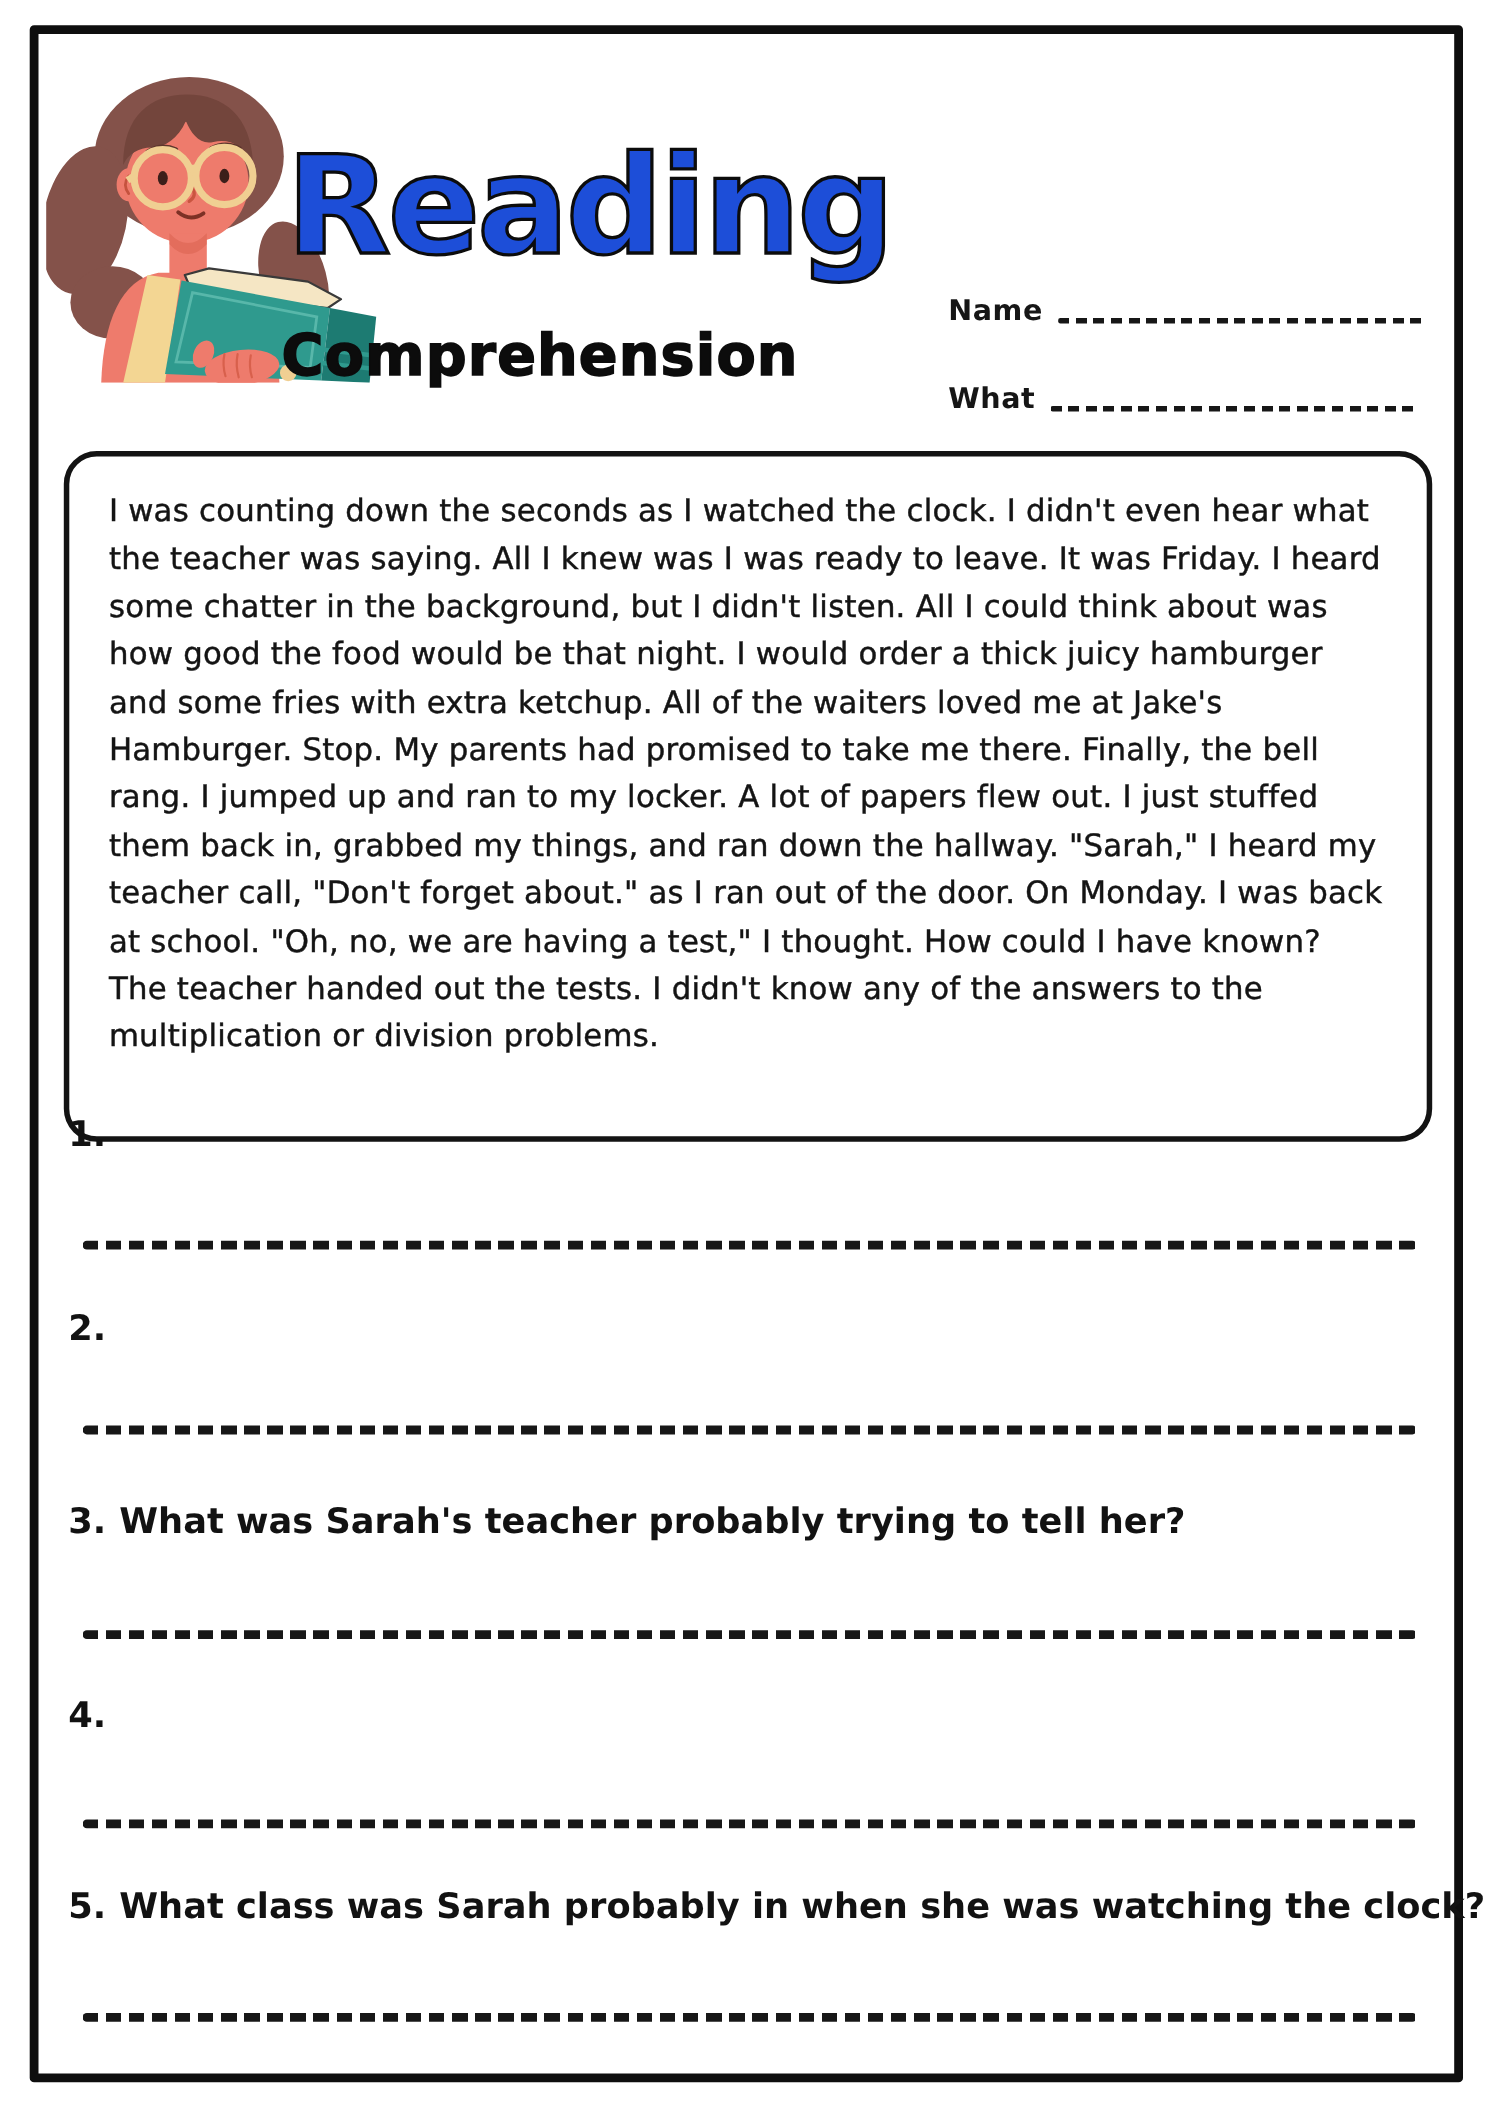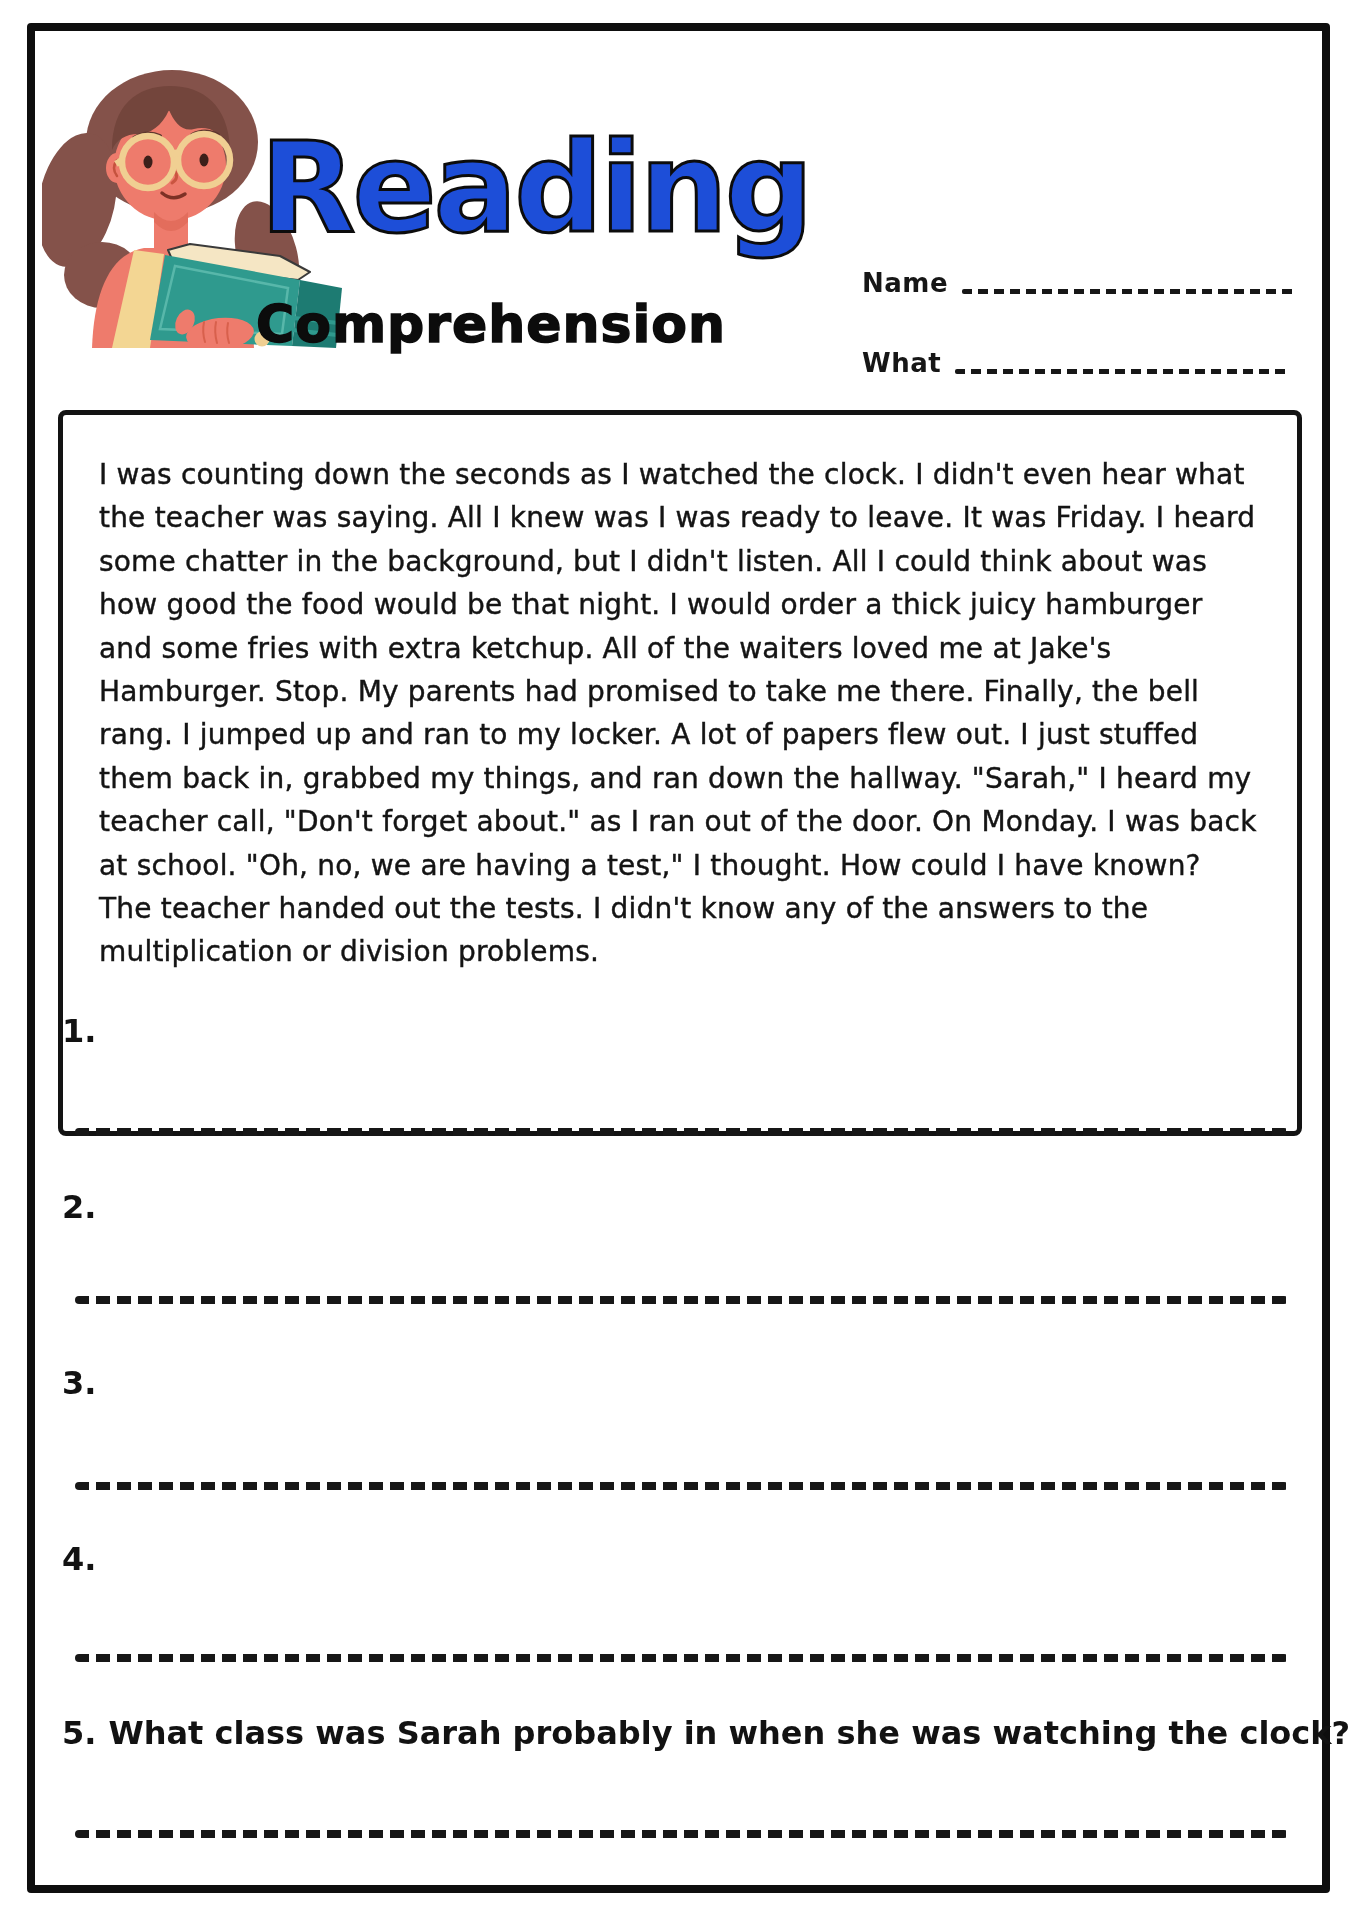--- a/index.html
+++ b/index.html
@@ -20,22 +20,22 @@
     position:absolute;left:256px;top:294px;font-size:52px;font-weight:bold;
     letter-spacing:1px;color:#0c0c0c;-webkit-text-stroke:1.5px #0c0c0c;white-space:nowrap;
   }
   .field-row{position:absolute;left:862px;display:flex;align-items:flex-end;gap:14px;}
   .field-row .label{font-size:26px;font-weight:bold;letter-spacing:.5px;}
   .blank-small{
     width:332px;height:5px;margin-bottom:4px;border-radius:2px;
     background:repeating-linear-gradient(90deg,#171717 0 10px,transparent 10px 16px);
   }
   .passage-box{
-    position:absolute;left:58px;top:410px;width:1244px;height:726px;box-sizing:border-box;
-    border:5px solid #131313;border-radius:8px;padding:38px 36px 0 36px;background:#fff;
+    position:absolute;left:58px;top:410px;width:1244px;height:628px;box-sizing:border-box;
+    border:5px solid #131313;border-radius:30px;padding:28px 36px 0 36px;background:#fff;
   }
   .passage-text{
     font-size:28px;line-height:1.55;letter-spacing:.2px;color:#141414;
     -webkit-text-stroke:.4px #141414;
   }
   .question{
     position:absolute;left:62px;width:1240px;display:flex;gap:12px;
     font-size:32px;font-weight:bold;color:#121212;white-space:nowrap;
   }
   .answer-line{
@@ -134,20 +134,21 @@
 </div>
 <div class="answer-line a1"></div>
 
 <div class="question q2">
   <span>2.</span>
 </div>
 <div class="answer-line a2"></div>
 
 <div class="question q3">
   <span>3.</span>
+  <span>What was Sarah's teacher probably trying to tell her?</span>
 </div>
 <div class="answer-line a3"></div>
 
 <div class="question q4">
   <span>4.</span>
 </div>
 <div class="answer-line a4"></div>
 
 <div class="question q5">
   <span>5.</span>

